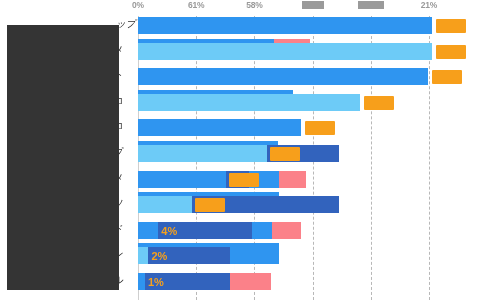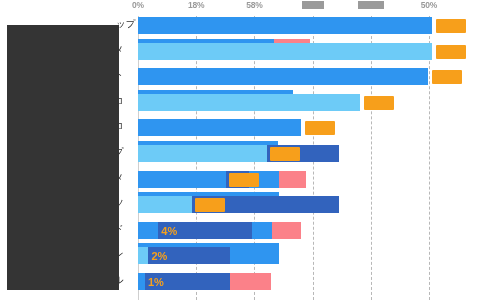--- a/index.html
+++ b/index.html
@@ -109,38 +109,38 @@
     background: #343434;
   }
 </style>
 </head>
 <body>
 
 <div id="chart-root">
 
   <div class="axis-area" id="axis-area">
       <div class="tick-label" style="left: 138px;">0%</div>
-      <div class="tick-label" style="left: 196.2px;">18%</div>
+      <div class="tick-label" style="left: 196.2px;">61%</div>
       <div class="tick-label" style="left: 254.4px;">58%</div>
       <div class="tick-redaction" style="left: 312.6px; width: 22px;"></div>
       <div class="tick-redaction" style="left: 370.8px; width: 26px;"></div>
-      <div class="tick-label" style="left: 429px;">50%</div>
+      <div class="tick-label" style="left: 429px;">21%</div>
     </div>
 
   <div id="gridlines">
       <div class="gridline axis0" style="left: 138px;"></div>
       <div class="gridline" style="left: 196.2px;"></div>
       <div class="gridline" style="left: 254.4px;"></div>
       <div class="gridline" style="left: 312.6px;"></div>
       <div class="gridline" style="left: 370.8px;"></div>
       <div class="gridline" style="left: 429px;"></div>
     </div>
 
   <div id="cat-labels">
-      <div class="cat-tail" style="left: 116px; top: 19px;">ップ</div>
+      <div class="cat-tail" style="left: 116px; top: 19px; font-style: italic;">ップ</div>
       <div class="cat-tail" style="left: 114px; top: 44.6px;">メ</div>
       <div class="cat-tail" style="left: 114px; top: 70.2px;">ト</div>
       <div class="cat-tail" style="left: 114px; top: 95.8px;">ロ</div>
       <div class="cat-tail" style="left: 114px; top: 121.4px;">ロ</div>
       <div class="cat-tail" style="left: 114px; top: 147px;">プ</div>
       <div class="cat-tail" style="left: 114px; top: 172.6px;">メ</div>
       <div class="cat-tail" style="left: 114px; top: 198.2px;">ツ</div>
       <div class="cat-tail" style="left: 114px; top: 223.8px;">ド</div>
       <div class="cat-tail" style="left: 114px; top: 249.4px;">ン</div>
       <div class="cat-tail" style="left: 114px; top: 275px;">ル</div>

